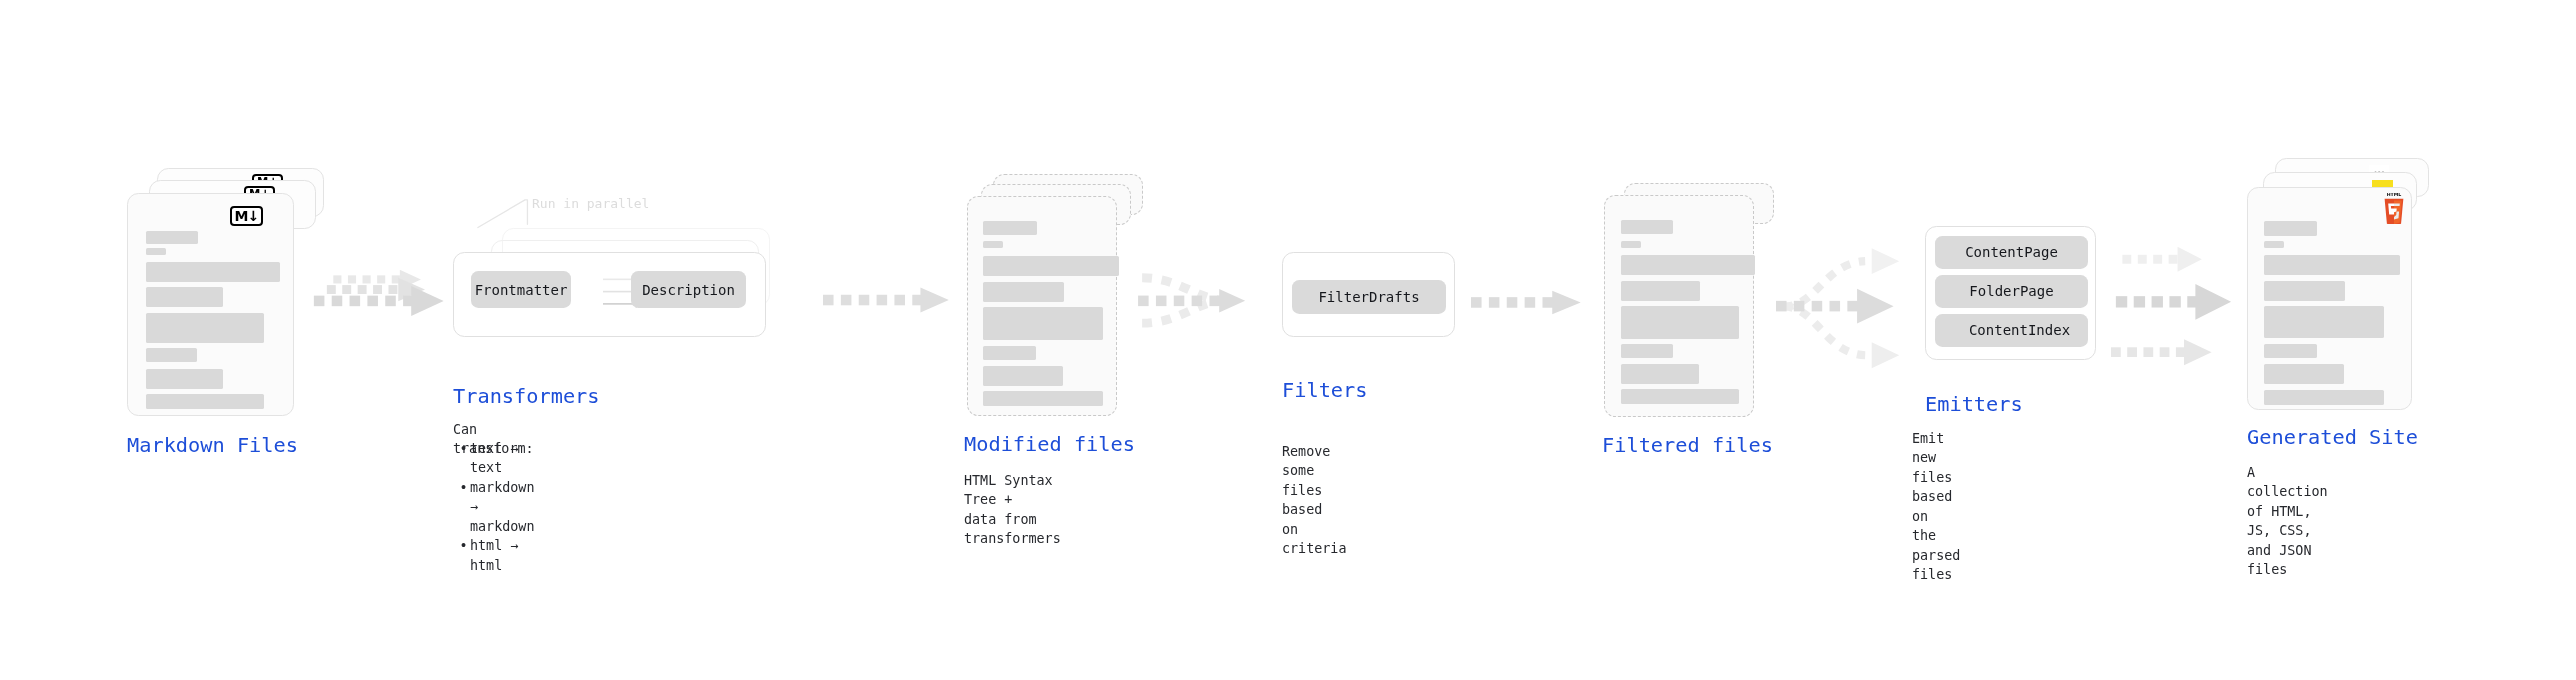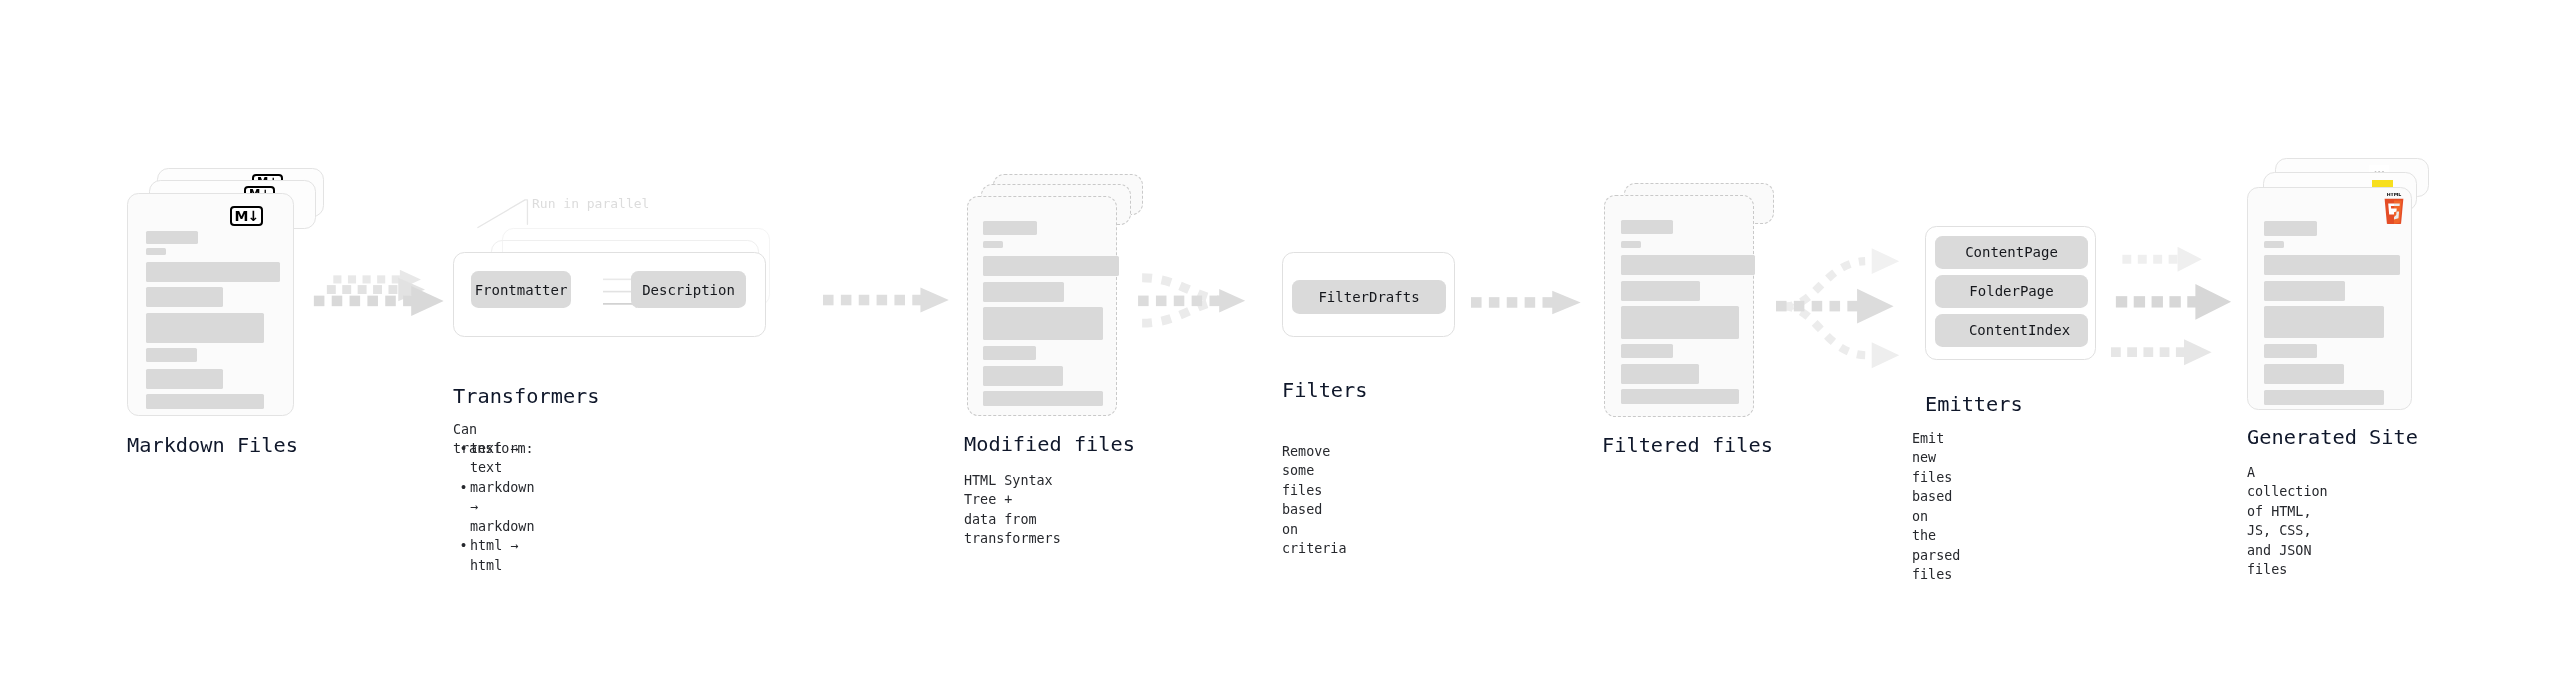--- a/index.html
+++ b/index.html
@@ -10,21 +10,21 @@
   }
   #canvas{position:relative;width:2576px;height:681px;}
 
   
   .abs{position:absolute;}
 
   
   .stage-title{
     position:absolute;
     font-family:"DejaVu Sans Mono","Liberation Mono",monospace;
-    font-size:20.3px;font-weight:400;color:#0f172a;
+    font-size:20.3px;font-weight:400;color:#1d4ed8;
     letter-spacing:0px;white-space:nowrap;line-height:1;
   }
   .stage-desc{
     position:absolute;
     font-family:"DejaVu Sans Mono","Liberation Mono",monospace;
     font-size:13.4px;font-weight:400;color:#26282d;
     line-height:1.45;white-space:pre-line;
   }
   .stage-desc.list{white-space:normal;}
   .stage-desc ul{margin:0;padding:0;list-style:none;}

